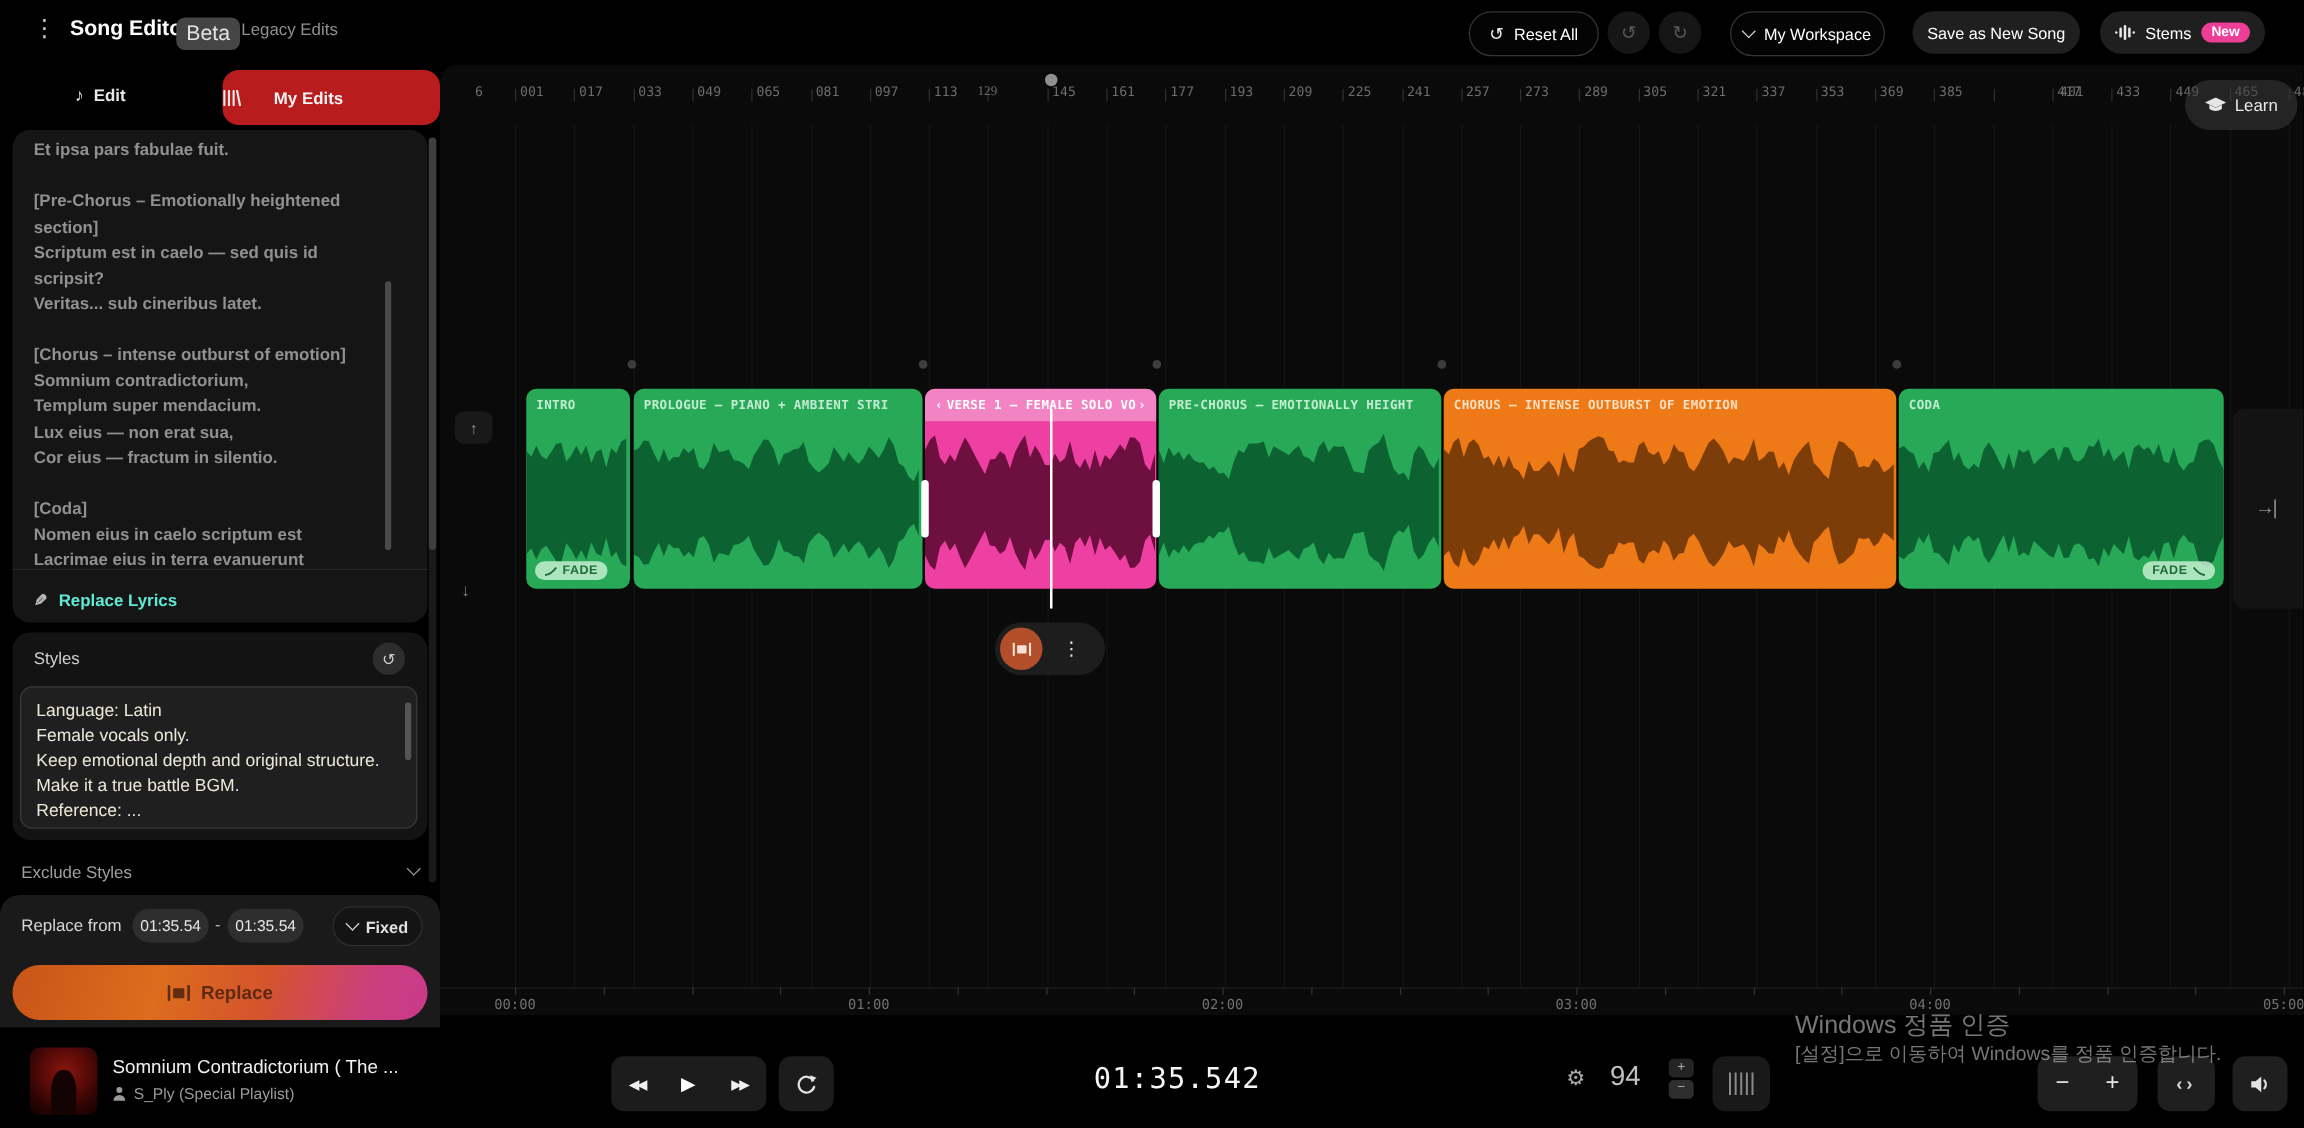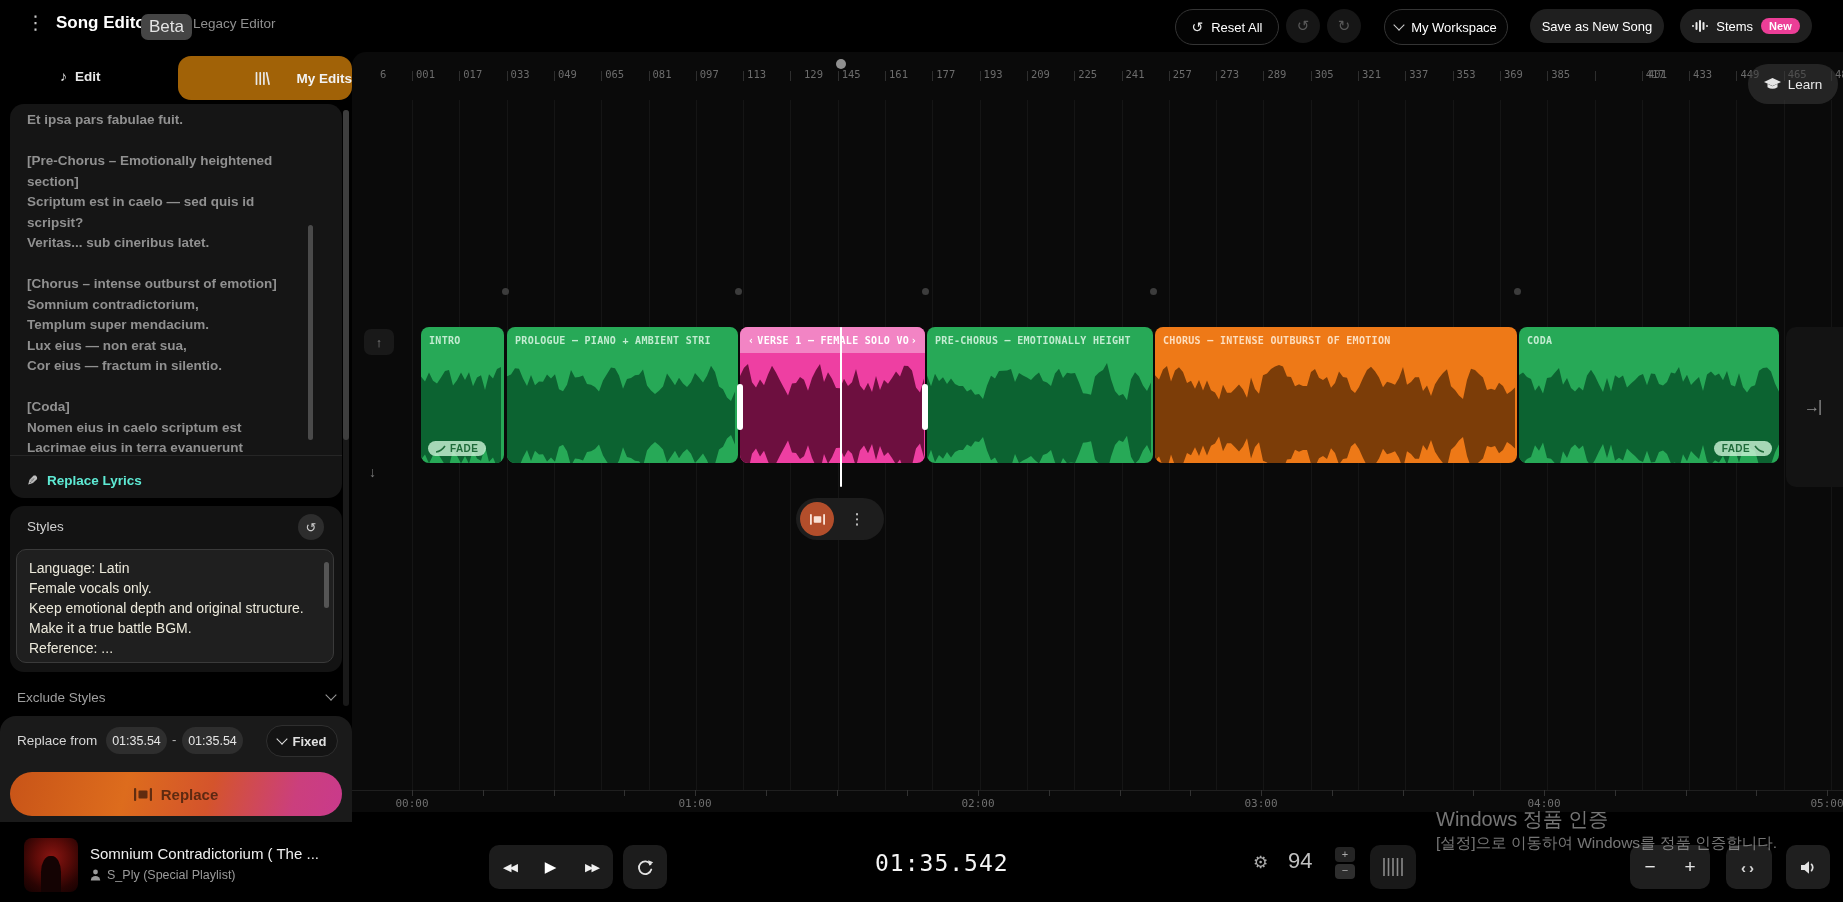--- a/index.html
+++ b/index.html
@@ -11,42 +11,42 @@
   .outline{border:1px solid #343434;background:rgba(10,10,10,.4);}
   .dark{background:#1f1f1f;}
   .circlebtn{border-radius:50%;display:flex;align-items:center;justify-content:center;}
   .chev{display:inline-block;width:7px;height:7px;border-right:1.7px solid #cfcfcf;border-bottom:1.7px solid #cfcfcf;transform:rotate(45deg);margin-top:-4px;}
   .mono{font-family:"DejaVu Sans Mono",monospace;}
   
   #tl{left:352px;top:52px;width:1491px;height:760px;background:#0a0a0a;border-top-left-radius:14px;overflow:hidden;}
   .gridline{position:absolute;width:1px;top:48px;bottom:22px;background:#151515;}
   .beatlbl{position:absolute;top:16px;font-size:10.5px;color:#6c6c6c;font-family:"DejaVu Sans Mono",monospace;}
   .beattick{position:absolute;top:19px;width:1px;height:10px;background:#2e2e2e;}
-  .clip{position:absolute;top:275px;height:136px;border-radius:8px;overflow:hidden;}
+  .clip{position:absolute;top:259px;height:160px;border-radius:8px;overflow:hidden;}
   .cliplabel{position:absolute;top:0;left:0;right:0;height:26px;display:flex;align-items:center;
      font-family:"DejaVu Sans Mono",monospace;font-weight:bold;font-size:10px;letter-spacing:.3px;
      white-space:nowrap;overflow:hidden;padding:0 8px;box-sizing:border-box;}
   .fadebadge{position:absolute;bottom:7px;display:flex;align-items:center;gap:4px;padding:2px 8px;
      border-radius:10px;background:rgba(200,240,212,.82);color:#1f6b3a;font-size:10px;font-weight:bold;letter-spacing:.4px;}
   .boundary-dot{position:absolute;top:236px;width:7px;height:7px;border-radius:50%;background:#3c3c3c;}
   .handle{position:absolute;width:6px;height:46px;border-radius:3px;background:#fff;z-index:6;}
   .minlbl{position:absolute;top:745px;font-size:11px;color:#707070;font-family:"DejaVu Sans Mono",monospace;width:40px;text-align:center;}
   .mintick{position:absolute;top:738px;width:1px;height:6px;background:#323232;}
   .sb-text{color:#909090;font-size:13.5px;line-height:20.5px;white-space:pre-wrap;}
   .footbtn{background:#1c1c1c;border-radius:10px;display:flex;align-items:center;justify-content:center;cursor:pointer;}
   .wm{color:rgba(195,195,195,.6);z-index:60;pointer-events:none;}
 </style>
 </head>
 <body>
 
 <div class="abs" style="left:0;top:0;width:1843px;height:52px;">
   <div class="abs" style="left:26px;top:11px;font-size:19px;color:#c8c8c8;cursor:pointer;">⋮</div>
   <div class="abs" style="left:56px;top:13px;font-size:17px;font-weight:600;color:#fff;">Song Editor</div>
   <div class="abs" style="left:141px;top:14px;background:#454545;color:#e3e3e3;font-size:17px;padding:3px 8px;border-radius:7px;">Beta</div>
-  <div class="abs" style="left:193px;top:16px;font-size:13.5px;color:#8f8f8f;cursor:pointer;">Legacy Editor</div>
+  <div class="abs" style="left:193px;top:16px;font-size:13.5px;color:#8f8f8f;cursor:pointer;">Legacy Edits</div>
 
   <div class="abs pill outline" style="left:1175px;top:9px;width:102px;height:34px;">
     <span style="font-size:14px;color:#e8e8e8;">↺</span>
     <span>Reset All</span>
   </div>
   <div class="abs circlebtn" style="left:1286px;top:9px;width:34px;height:34px;background:#161616;">
     <span style="font-size:15px;color:#585858;">↺</span>
   </div>
   <div class="abs circlebtn" style="left:1327px;top:9px;width:34px;height:34px;background:#161616;">
     <span style="font-size:15px;color:#585858;">↻</span>
@@ -70,21 +70,21 @@
       </svg>
     <span>Stems</span>
     <span style="background:#ec3e97;color:#fff;font-size:11px;font-weight:bold;padding:2px 8px;border-radius:10px;">New</span>
   </div>
 </div>
 
 <div class="abs flex" style="left:48px;top:56px;height:40px;padding:0 12px;gap:8px;cursor:pointer;">
   <span style="font-size:14px;color:#e8e8e8;">♪</span>
   <span style="font-size:13.5px;font-weight:600;color:#e8e8e8;">Edit</span>
 </div>
-<div class="abs flex" style="left:178px;top:56px;width:174px;height:44px;background:#a16207;border-radius:13px;justify-content:flex-end;gap:26px;cursor:pointer;">
+<div class="abs flex" style="left:178px;top:56px;width:174px;height:44px;background:#b91c1c;border-radius:13px;justify-content:flex-start;gap:26px;cursor:pointer;">
   <svg width="15" height="13" viewBox="0 0 15 13">
       <g stroke="#e8e8e8" stroke-width="1.7" stroke-linecap="round">
         <line x1="1.5" y1="0.8" x2="1.5" y2="12.2"></line>
         <line x1="5.2" y1="0.8" x2="5.2" y2="12.2"></line>
         <line x1="8.9" y1="0.8" x2="8.9" y2="12.2"></line>
         <line x1="11.7" y1="0.8" x2="14" y2="12.2"></line>
       </g>
     </svg>
   <span style="font-size:13.5px;font-weight:600;color:#f2f2f2;">My Edits</span>
 </div>
@@ -209,21 +209,21 @@
       <div class="beatlbl" style="position: absolute; left: 205.9px;">049</div>
       <div class="beattick" style="position: absolute; left: 249.2px;"></div>
       <div class="beatlbl" style="position: absolute; left: 253.2px;">065</div>
       <div class="beattick" style="position: absolute; left: 296.5px;"></div>
       <div class="beatlbl" style="position: absolute; left: 300.5px;">081</div>
       <div class="beattick" style="position: absolute; left: 343.8px;"></div>
       <div class="beatlbl" style="position: absolute; left: 347.8px;">097</div>
       <div class="beattick" style="position: absolute; left: 391.1px;"></div>
       <div class="beatlbl" style="position: absolute; left: 395.1px;">113</div>
       <div class="beattick" style="position: absolute; left: 438.4px;"></div>
-      <div class="beatlbl" style="position: absolute; left: 452px;">129</div>
+      <div class="beatlbl" style="position: absolute; left: 430px; font-family: Liberation Serif, serif;">129</div>
       <div class="beattick" style="position: absolute; left: 485.7px;"></div>
       <div class="beatlbl" style="position: absolute; left: 489.7px;">145</div>
       <div class="beattick" style="position: absolute; left: 533px;"></div>
       <div class="beatlbl" style="position: absolute; left: 537px;">161</div>
       <div class="beattick" style="position: absolute; left: 580.3px;"></div>
       <div class="beatlbl" style="position: absolute; left: 584.3px;">177</div>
       <div class="beattick" style="position: absolute; left: 627.6px;"></div>
       <div class="beatlbl" style="position: absolute; left: 631.6px;">193</div>
       <div class="beattick" style="position: absolute; left: 674.9px;"></div>
       <div class="beatlbl" style="position: absolute; left: 678.9px;">209</div>

